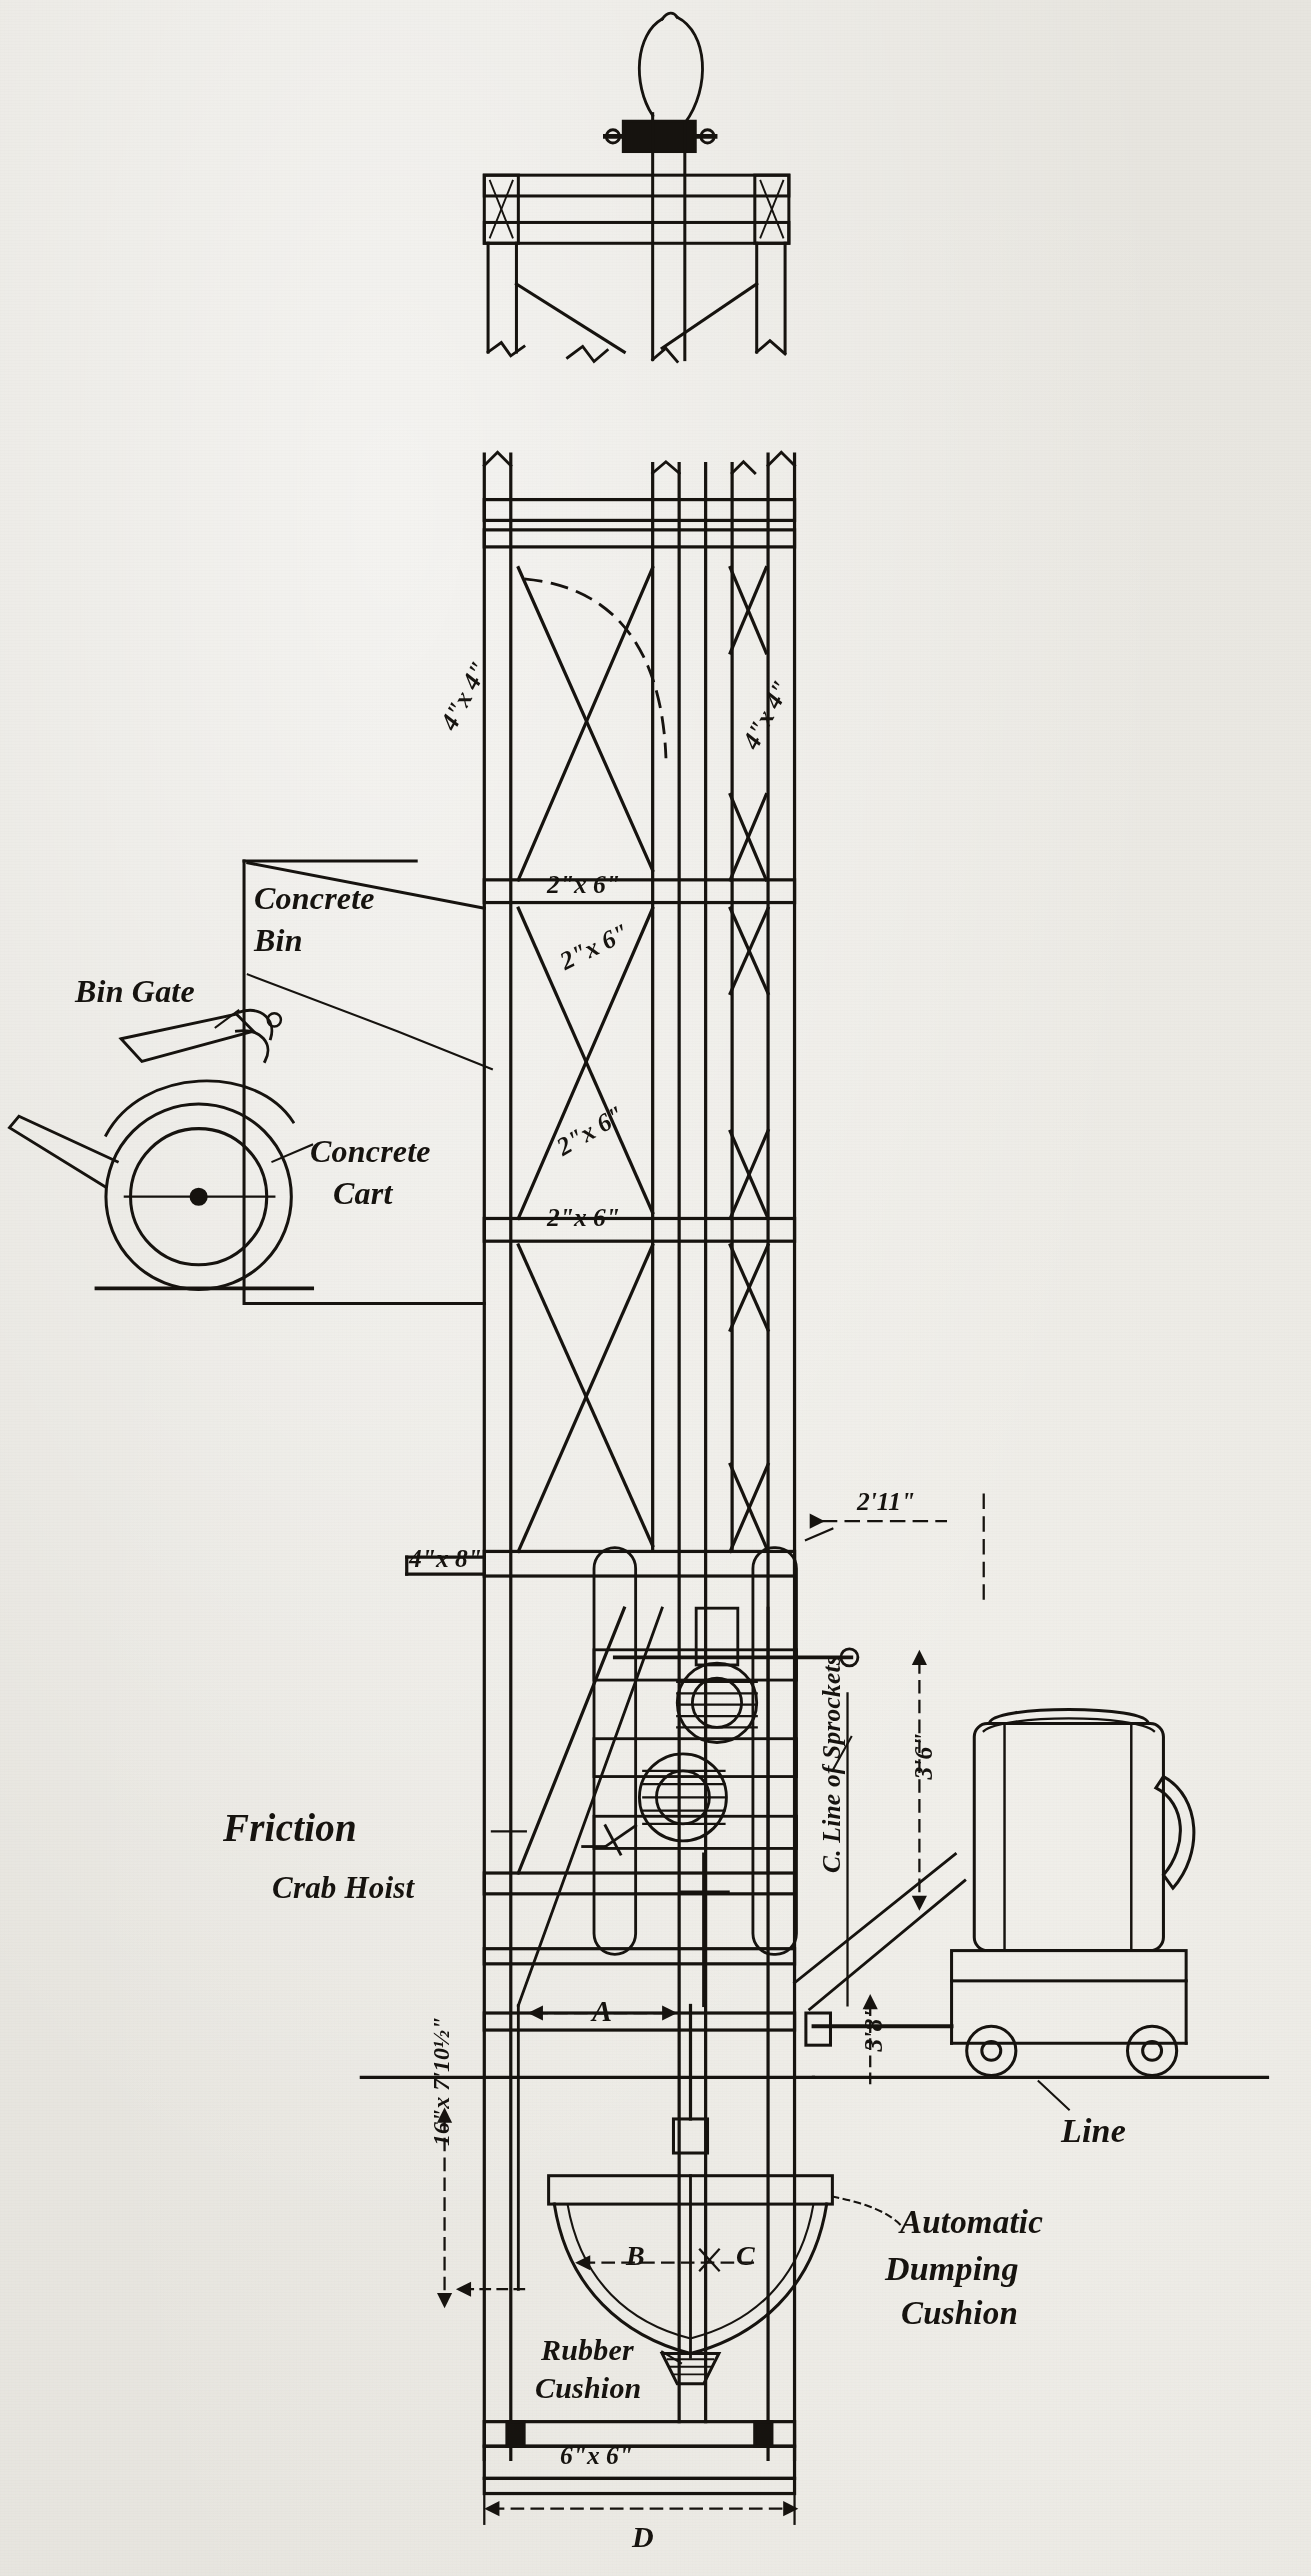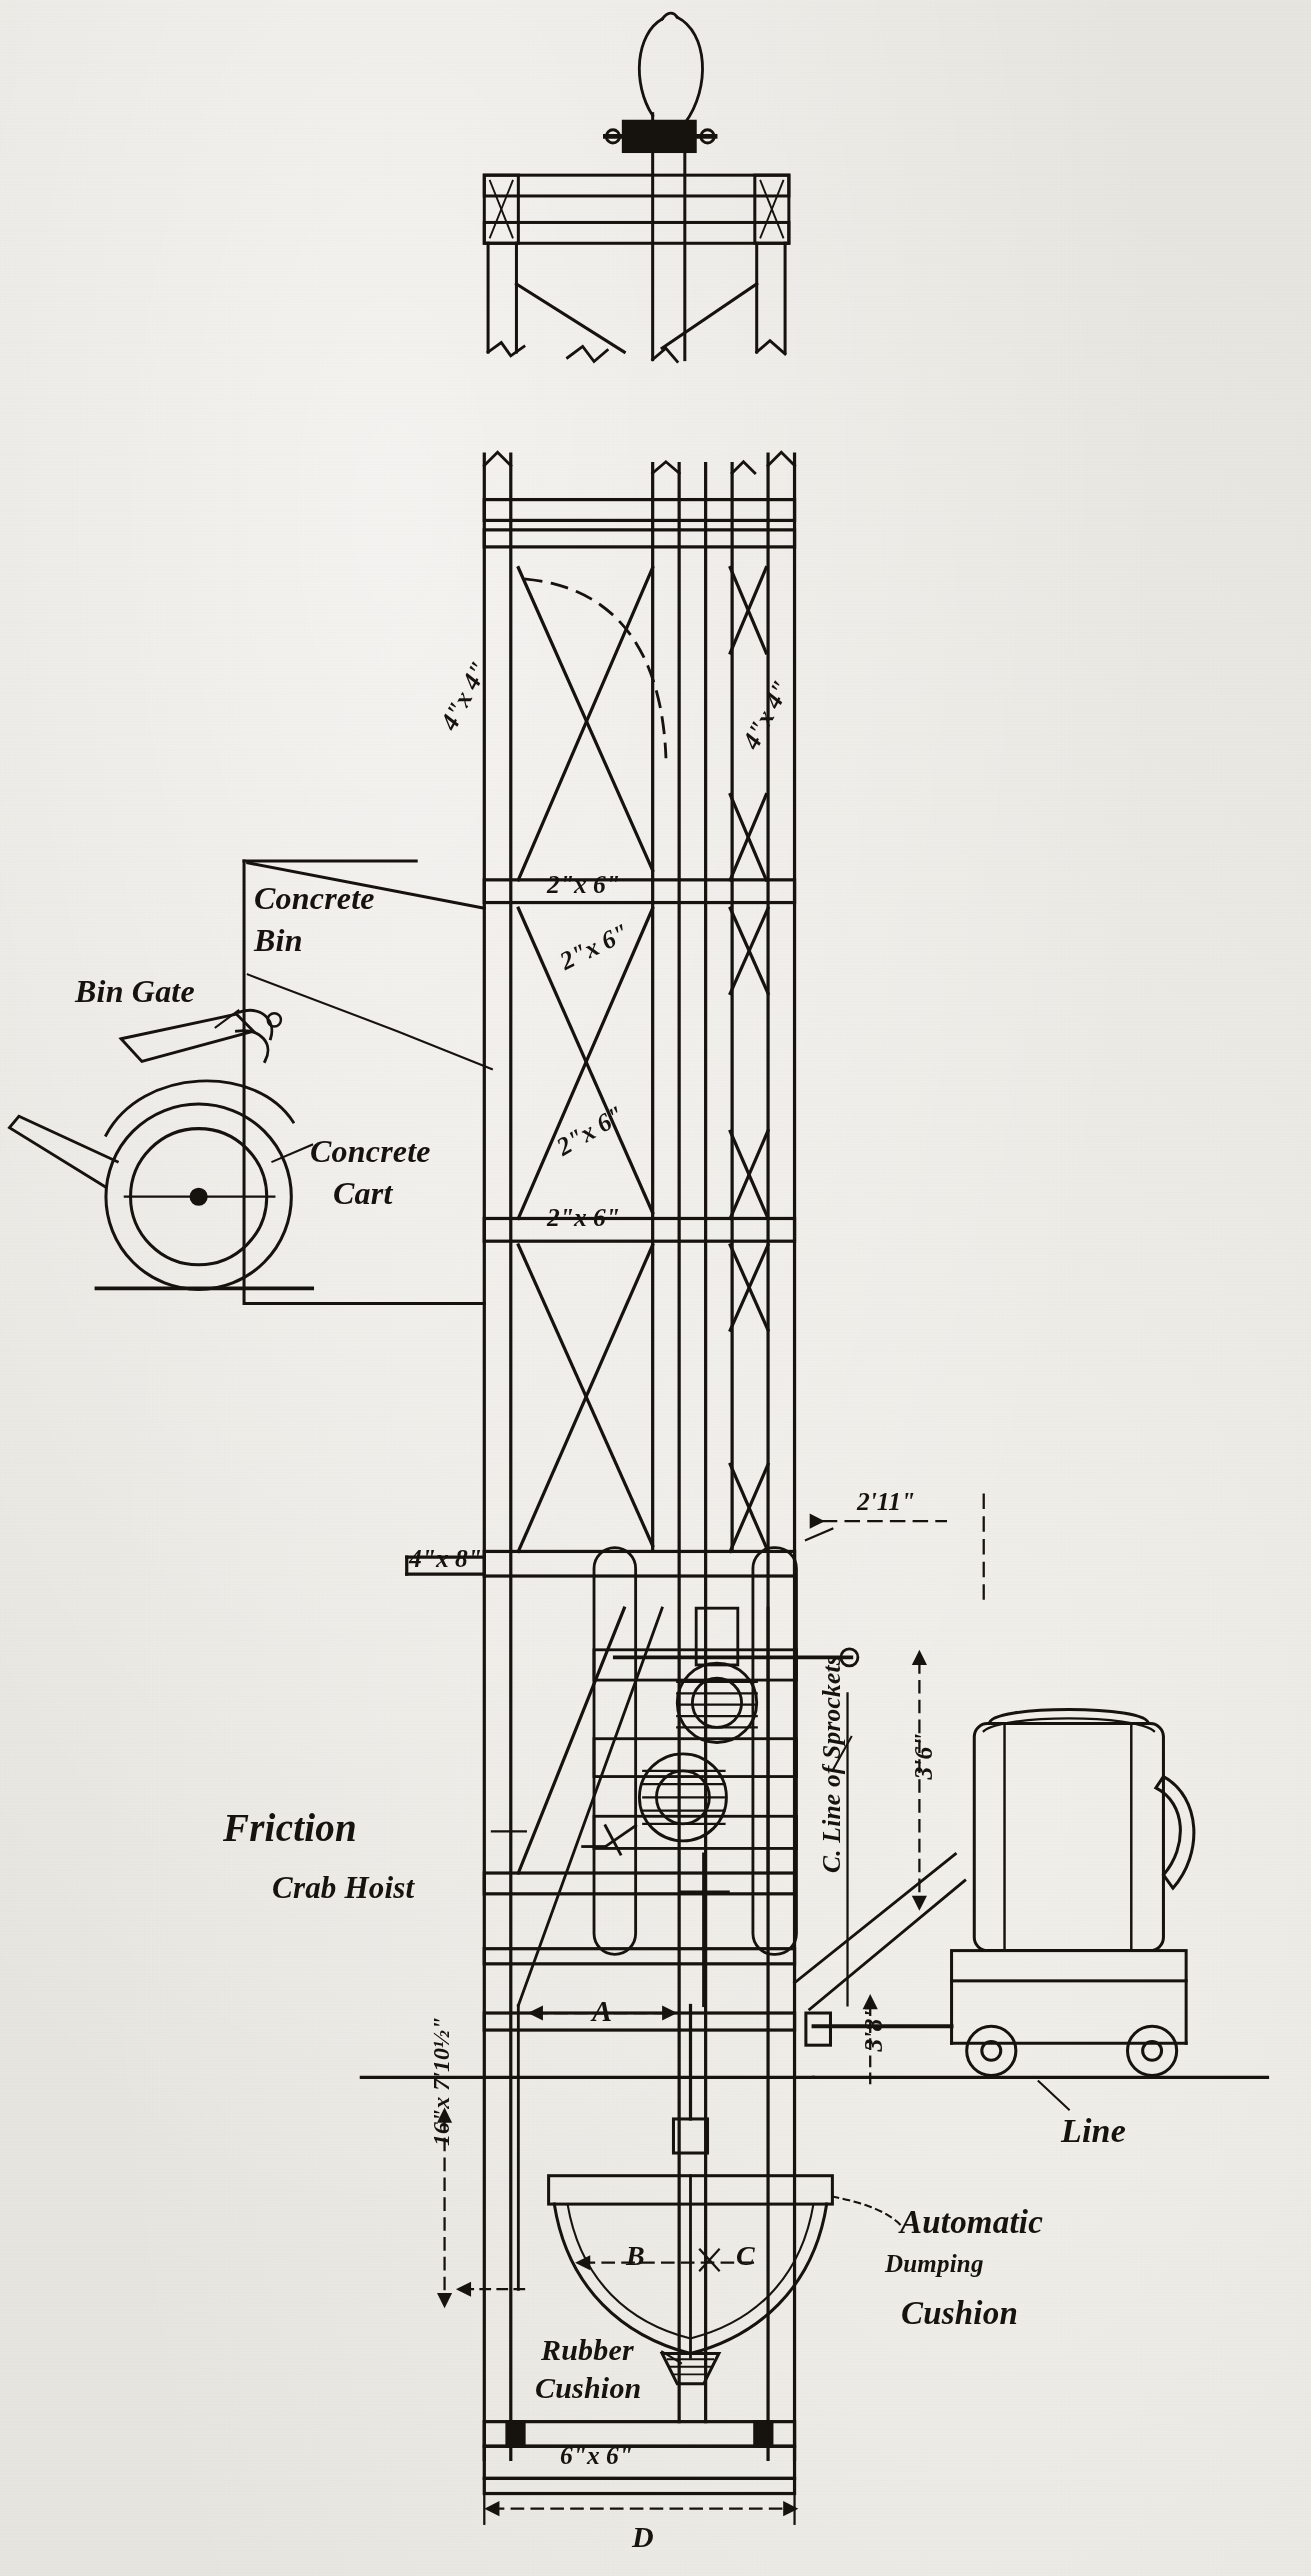--- a/index.html
+++ b/index.html
@@ -338,19 +338,19 @@
   <div class="lbl" style="left:333px;top:1175px;font-size:32px;text-align:right;">Cart</div>
 
   <div class="lbl" style="left:223px;top:1805px;font-size:39px;">Friction</div>
   <div class="lbl" style="left:272px;top:1870px;font-size:31px;">Crab Hoist</div>
 
   <div class="lbl" style="left:817px;top:1873px;font-size:25.5px;transform:rotate(-90deg);transform-origin:left top;">C. Line of Sprockets</div>
 
   <div class="lbl" style="left:1061px;top:2112px;font-size:34px;">Line</div>
 
   <div class="lbl" style="left:863px;top:2204px;font-size:33px;margin-left:37px;">Automatic</div>
-  <div class="lbl" style="left:885px;top:2250px;font-size:25px;">Dumping</div>
+  <div class="lbl" style="left:885px;top:2250px;font-size:34px;">Dumping</div>
   <div class="lbl" style="left:901px;top:2295px;font-size:33px;">Cushion</div>
 
   <div class="lbl" style="left:541px;top:2333px;font-size:30px;">Rubber</div>
   <div class="lbl" style="left:535px;top:2371px;font-size:30px;font-style:italic;">Cushion</div>
 </div>
 
 
 </body></html>

